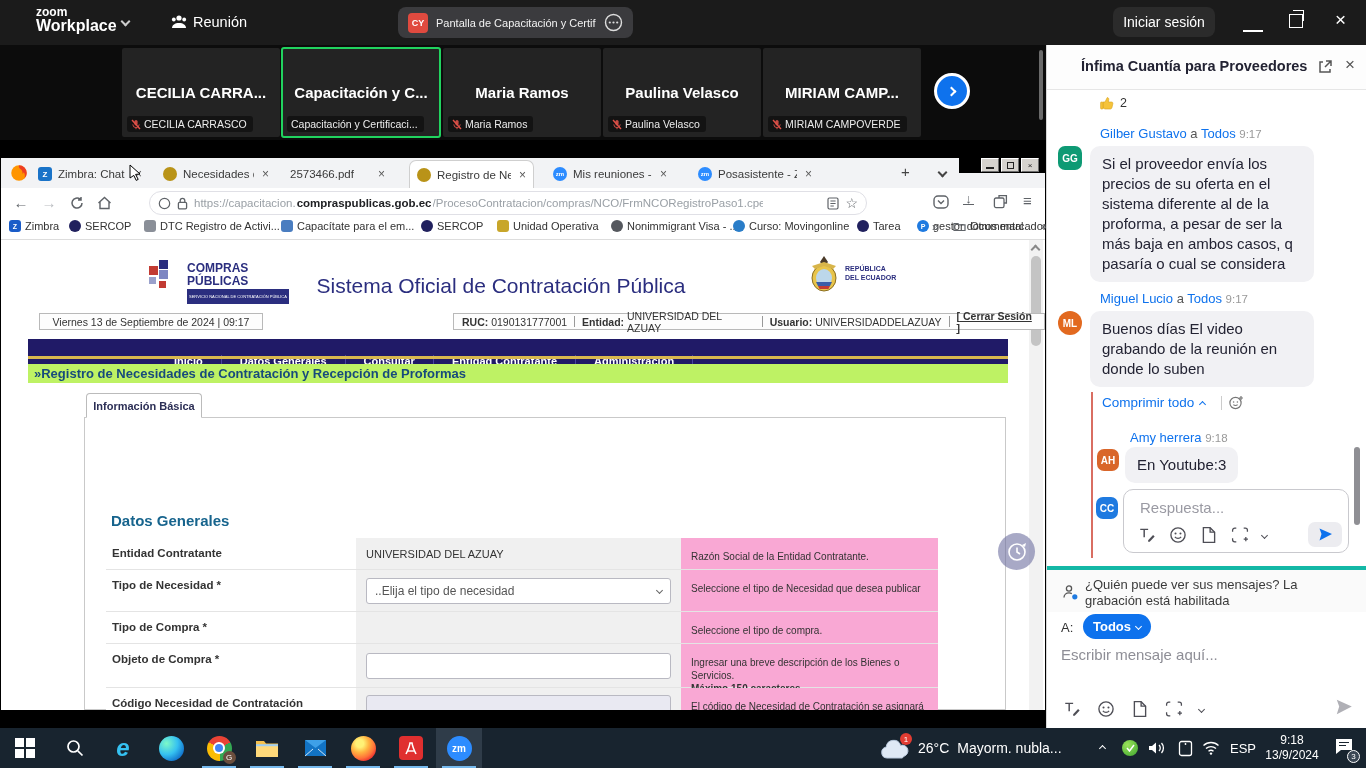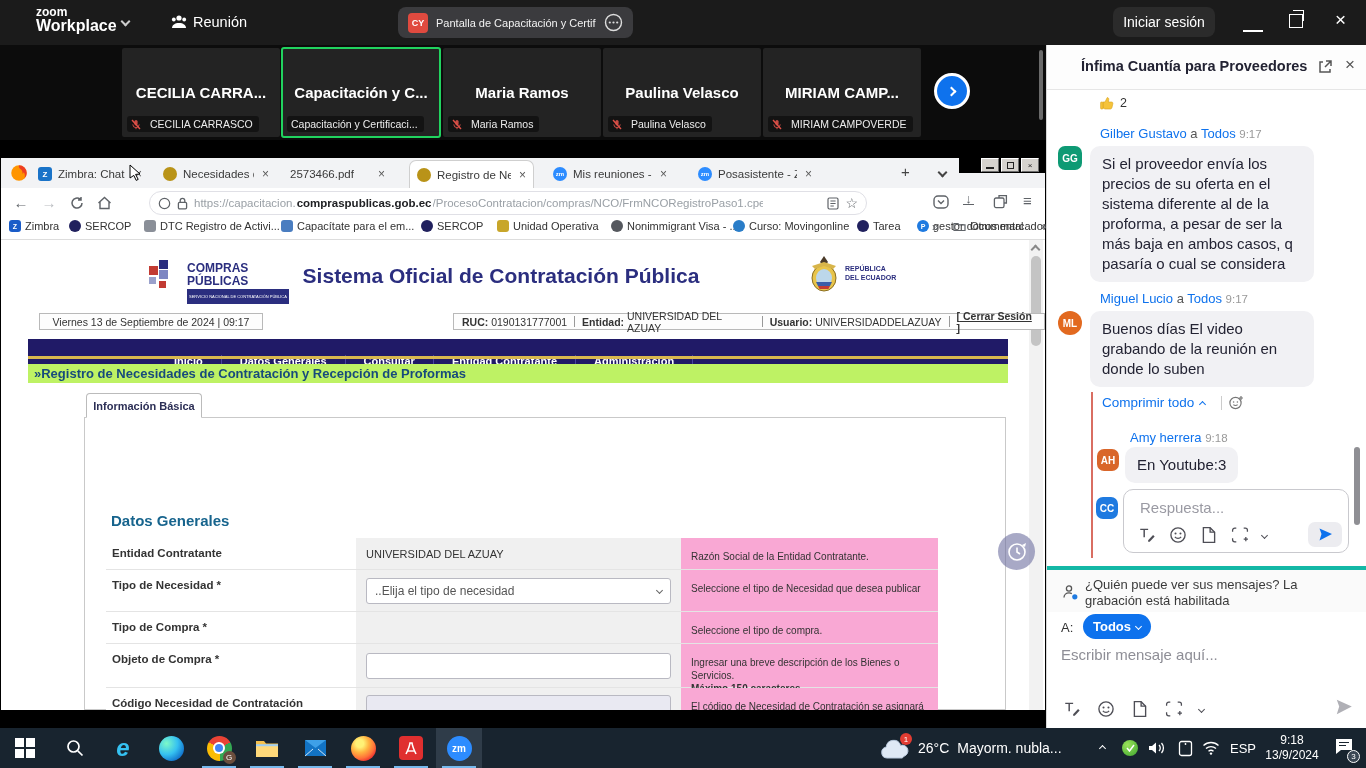--- a/index.html
+++ b/index.html
@@ -13,21 +13,21 @@
   .chev{display:inline-block;width:7px;height:7px;border-right:2px solid currentColor;border-bottom:2px solid currentColor}
   .chev.down{transform:rotate(45deg)}
   .chev.up{transform:rotate(-135deg)}
   .chev.right{transform:rotate(-45deg)}
   .chev.sm{width:5px;height:5px;border-width:1.5px}
   #share-pill{position:absolute;left:398px;top:7px;height:31px;background:#3b3b3e;border-radius:8px;display:flex;align-items:center;padding:0 10px;gap:8px}
   
   #filmstrip{position:absolute;left:0;top:45px;width:1046px;height:95px;background:#0c0c0c}
   .tile{position:absolute;top:3px;height:89px;width:158px;background:#232323;border-radius:2px}
   .tile .big{position:absolute;top:36px;width:100%;text-align:center;color:#fff;font-weight:bold;font-size:15px;white-space:nowrap;overflow:hidden}
-  .tile .chip{position:absolute;left:5px;bottom:5px;background:rgba(15,15,15,.78);color:#ececec;font-size:10.5px;padding:2px 6px 2px 4px;border-radius:3px;display:flex;align-items:center;gap:9px;white-space:nowrap;max-width:150px;overflow:hidden}
+  .tile .chip{position:absolute;left:5px;bottom:5px;background:rgba(15,15,15,.78);color:#ececec;font-size:10.5px;padding:2px 6px 2px 4px;border-radius:3px;display:flex;align-items:center;gap:3px;white-space:nowrap;max-width:150px;overflow:hidden}
   .tile.active{outline:2px solid #21d35f;outline-offset:-1px}
   
   #browser{position:absolute;left:1px;top:158px;width:1044px;height:552px;background:#f2f3f5}
   .btab{position:absolute;top:3px;height:26px;display:flex;align-items:center;gap:6px;font-size:11.5px;color:#3a3a3a;padding:0 7px;white-space:nowrap}
   .btab.active{background:#fff;border:1px solid #cfcfcf;border-bottom:none;border-radius:7px 7px 0 0;top:2px;height:28px}
   .tx{color:#5a5a5a;font-size:12px;margin-left:2px}
   .fav{width:14px;height:14px;border-radius:3px;display:flex;align-items:center;justify-content:center;font-size:8px;font-weight:bold;color:#fff;flex:0 0 auto}
   #urlrow{position:absolute;left:0;top:30px;width:1044px;height:29px;background:#fff;display:flex;align-items:center}
   .navbtn{color:#5f6368;font-size:15px;width:28px;text-align:center}
   #urlbox{position:absolute;left:148px;top:3px;width:718px;height:24px;background:#fff;border:1px solid #e0e0e6;border-radius:13px;display:flex;align-items:center;padding:0 8px;gap:6px;font-size:11.5px}
@@ -312,21 +312,21 @@
         <div class="abs" style="left:10px;top:0;width:9px;height:9px;background:#2b2e7f"></div>
         <div class="abs" style="left:10px;top:10px;width:9px;height:9px;background:#7d86c2"></div>
         <div class="abs" style="left:0px;top:17px;width:7px;height:7px;background:#9aa1cc"></div>
         <div class="abs" style="left:10px;top:21px;width:7px;height:7px;background:#c23b33"></div>
       </div>
       <div class="abs" style="left:186px;top:22px;line-height:13px">
         <div class="navy" style="font-size:12px;font-weight:bold">COMPRAS</div>
         <div class="navy" style="font-size:12px;font-weight:bold">PÚBLICAS</div>
         <div style="font-size:4px;background:#2b2e7f;color:#fff;padding:1px 2px;margin-top:1px;white-space:nowrap">SERVICIO NACIONAL DE CONTRATACIÓN PÚBLICA</div>
       </div>
-      <div class="abs navy" style="left:0;top:24px;width:1000px;text-align:center;font-size:21px;font-weight:bold">Sistema Oficial de Contratación Pública</div>
+      <div class="abs navy" style="left:0;top:34px;width:1000px;text-align:center;font-size:21px;font-weight:normal">Sistema Oficial de Contratación Pública</div>
       <svg class="abs" style="left:806px;top:14px" width="34" height="40" viewBox="0 0 34 40">
         <ellipse cx="17" cy="24" rx="12" ry="13" fill="#e8c44a" stroke="#8a6d1f"></ellipse>
         <ellipse cx="17" cy="24" rx="8" ry="9" fill="#bcd7ea"></ellipse>
         <path d="M9 28h16l-2 4H11z" fill="#3a5da8"></path>
           <path d="M11 32h12l-1.6 3H12.6z" fill="#c23b33"></path>
         <path d="M13 8l4-6 4 6c-1 2-7 2-8 0z" fill="#4a3a28"></path>
         <path d="M5 12l12-4 12 4-3 3-9-3-9 3z" fill="#d8b54a"></path>
       </svg>
       <div class="abs navy" style="left:844px;top:24px;font-size:7px;font-weight:bold;line-height:9px">
         <div>REPÚBLICA</div>

